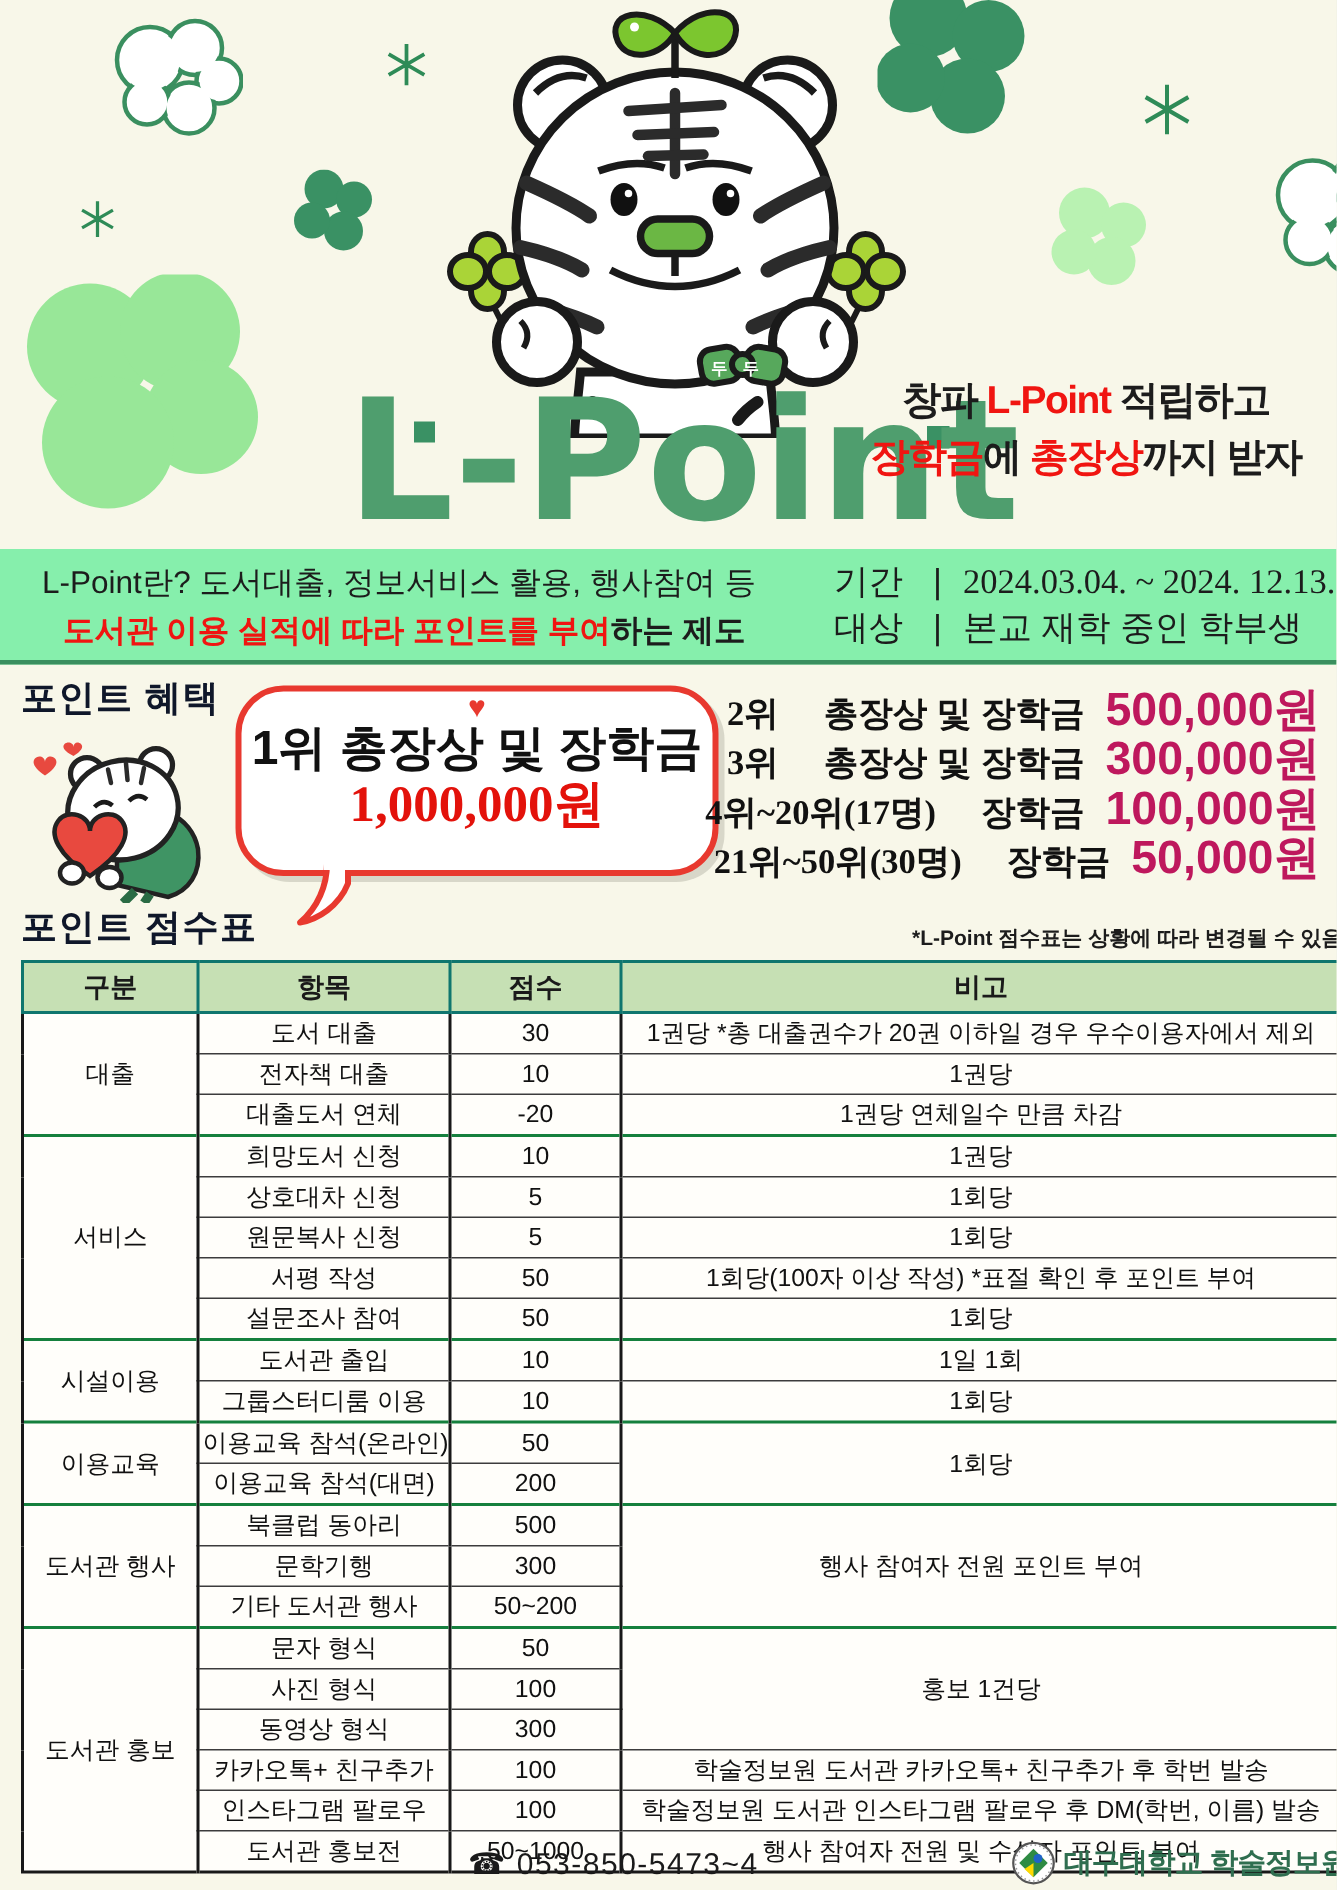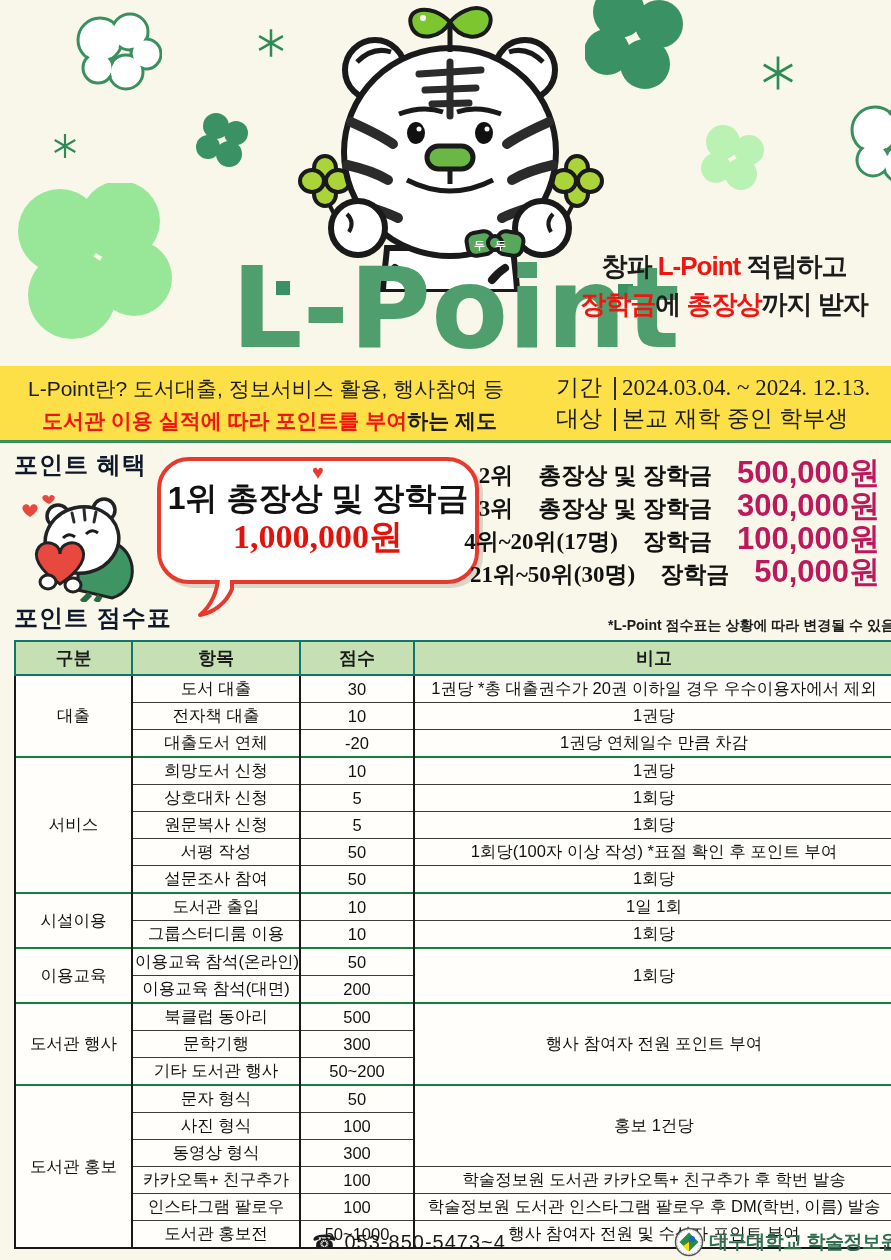--- a/index.html
+++ b/index.html
@@ -14,43 +14,43 @@
   .tagline{position:absolute;left:562px;top:248px;width:324px;text-align:center;
            font-size:26px;font-weight:800;letter-spacing:-1px;line-height:1.45;color:#1c1c1c;z-index:3;}
   .tagline .red{color:#f01511;}
 
   
   .lpoint-title{position:absolute;left:0;right:0;top:252px;text-align:center;z-index:2;
                 font-family:"DejaVu Sans", sans-serif;font-weight:800;font-size:112px;line-height:1;
                 color:#4f9e6e;letter-spacing:0px;}
 
   
-  .info-band{position:absolute;left:0;top:366px;width:891px;height:77px;background:#fde047;
+  .info-band{position:absolute;left:0;top:366px;width:891px;height:77px;background:#86efac;
              border-bottom:3px solid #3a8f5f;z-index:4;box-sizing:border-box;}
   .desc{position:absolute;left:28px;top:7px;font-size:21px;color:#1c1c1c;line-height:1.5;}
   .desc .l2{font-weight:700;margin-left:14px;}
   .desc .red{color:#f01511;}
   .kv{position:absolute;left:556px;top:6px;font-size:23px;color:#1c1c1c;line-height:1.35;}
-  .kv .row{display:flex;gap:0;align-items:baseline;}
+  .kv .row{display:flex;gap:10px;align-items:baseline;}
   .kv .lbl{width:52px;}
   .kv .bar{width:14px;text-align:center;}
 
   
   .sec-title{position:absolute;font-size:24px;font-weight:800;color:#0f172a;letter-spacing:1px;}
   .bubble{position:absolute;left:157px;top:457px;width:314px;height:119px;background:#fff;
           border:4px solid #e8392f;border-radius:32px;z-index:2;text-align:center;
           box-shadow:4px 4px 0 rgba(190,190,175,.55);}
   .bubble .bheart{color:#e8392f;font-size:20px;line-height:16px;margin-top:3px;}
   .bubble .bline1{font-size:32px;font-weight:800;color:#111;line-height:1.15;}
   .bubble .bamount{font-family:"Liberation Serif", serif;font-size:34px;font-weight:700;color:#e3120b;line-height:1.2;}
   .bubble-tail{position:absolute;left:196px;top:574px;z-index:3;}
   .prizes{position:absolute;left:492px;top:452px;width:388px;display:flex;flex-direction:column;gap:2px;z-index:2;}
-  .prize-row{display:flex;justify-content:flex-end;align-items:baseline;gap:25px;height:31px;}
+  .prize-row{display:flex;justify-content:flex-end;align-items:baseline;gap:14px;height:31px;}
   .prize-rank{font-family:"Liberation Serif", serif;font-size:23px;font-weight:600;color:#111;white-space:nowrap;}
-  .prize-desc{font-size:23px;font-weight:700;color:#111;white-space:nowrap;}
+  .prize-desc{font-size:23px;font-weight:700;color:#111;white-space:nowrap;margin-left:16px;}
   .prize-amount{font-size:31px;font-weight:800;color:#be185d;width:160px;text-align:right;white-space:nowrap;}
 
   
   .note{position:absolute;right:16px;top:617px;font-size:14px;font-weight:700;color:#1c1c1c;}
   table.score{position:absolute;left:14px;top:640px;width:863px;border-collapse:collapse;z-index:2;
               background:#fffefa;table-layout:fixed;}
   table.score th{background:#c6e0b4;height:30px;font-size:18px;font-weight:700;color:#1a1a1a;
                  border:2px solid #0f766e;}
   table.score td{height:26px;font-size:16.5px;color:#111;text-align:center;padding:0 2px;
                  border-left:2px solid #181818;border-right:2px solid #181818;

